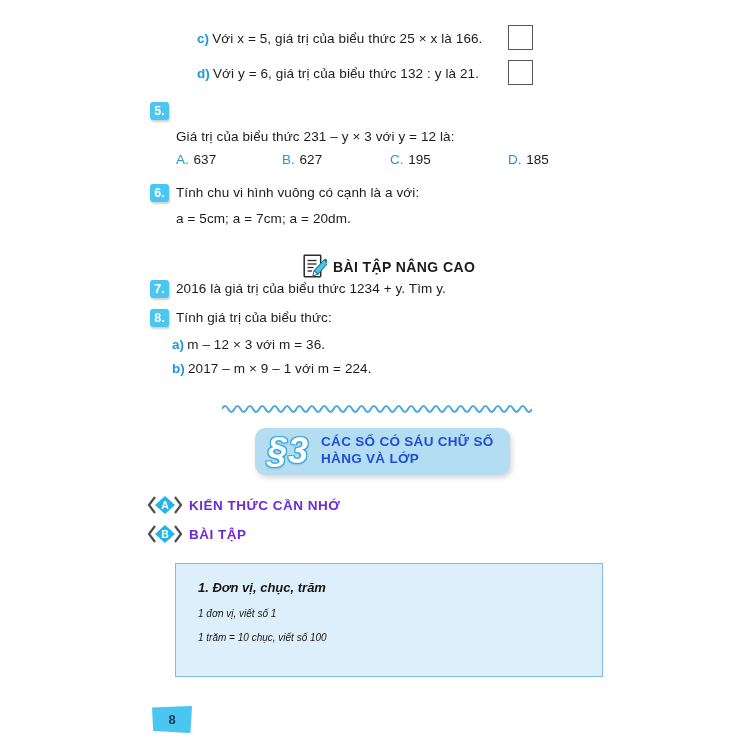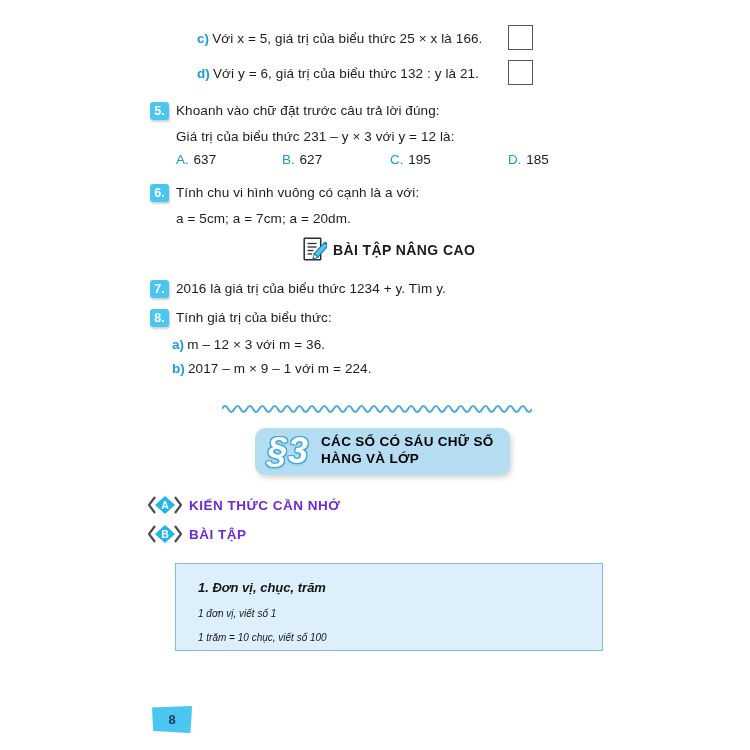--- a/index.html
+++ b/index.html
@@ -92,21 +92,21 @@
     text-shadow:
       -1.2px -1.2px 0 #3aa9e0,
        1.2px -1.2px 0 #3aa9e0,
       -1.2px  1.2px 0 #3aa9e0,
        1.2px  1.2px 0 #3aa9e0,
        0  2px 2px rgba(40,130,180,.35);
   }
   .sec-title {
     font-size: 13.5px;
     font-weight: bold;
-    color: #000000;
+    color: #1d4ed8;
     line-height: 1.25;
     letter-spacing: .3px;
     text-transform: uppercase;
   }
 
   
   .marker-row { position: absolute; display: flex; align-items: center; }
   .marker-ico { width: 34px; height: 22px; margin-right: 7px; }
   .marker-label {
     font-size: 13.5px;
@@ -165,21 +165,20 @@
   <div class="checkbox" style="left:508px; top:25px;"></div>
 
   <div class="ex-row txt" style="left:197px; top:65px; width:300px;">
     <span class="sub-letter">d)</span>
     <span>Với y = 6, giá trị của biểu thức 132 : y là 21.</span>
   </div>
   <div class="checkbox" style="left:508px; top:60px;"></div>
 
   <div class="ex-row" style="left:150px; top:102px; width:420px;">
     <span class="num-badge sh">5.</span>
-    <span class="txt">Khoanh vào chữ đặt trước câu trả lời đúng:</span>
   </div>
   <div class="txt" style="position:absolute; left:176px; top:128px;">Giá trị của biểu thức 231 – y × 3 với y = 12  là:</div>
 
   <div style="position:absolute; left:176px; top:150px; width:390px;">
     <span style="position:absolute; left:0px;">
       <span class="txt blue">A.</span>
       <span class="txt">637</span>
     </span>
     <span style="position:absolute; left:106px;">
       <span class="txt blue">B.</span>
@@ -194,21 +193,21 @@
       <span class="txt">185</span>
     </span>
   </div>
 
   <div class="ex-row" style="left:150px; top:184px; width:420px;">
     <span class="num-badge sh">6.</span>
     <span class="txt">Tính chu vi hình vuông có cạnh là a với:</span>
   </div>
   <div class="txt" style="position:absolute; left:176px; top:210px;text-align:right;">a = 5cm; a = 7cm; a = 20dm.</div>
 
-  <div class="nangcao-wrap" style="left:303px; top:237px;">
+  <div class="nangcao-wrap" style="left:303px; top:254px;">
     <span class="nangcao-icon">
       <svg viewBox="0 0 24 26" width="24" height="26" xmlns="http://www.w3.org/2000/svg">
         <rect x="1.2" y="1.2" width="16.5" height="21.5" rx="0.6" fill="#ffffff" stroke="#2b2b2b" stroke-width="1.5"></rect>
         <line x1="4.5" y1="6.5" x2="13.5" y2="6.5" stroke="#2b2b2b" stroke-width="1.3"></line>
         <line x1="4.5" y1="10" x2="13.5" y2="10" stroke="#2b2b2b" stroke-width="1.3"></line>
         <line x1="4.5" y1="13.5" x2="10.5" y2="13.5" stroke="#2b2b2b" stroke-width="1.3"></line>
         <line x1="4.5" y1="17" x2="9" y2="17" stroke="#2b2b2b" stroke-width="1.3"></line>
         <g transform="rotate(42 16 15)">
           <rect x="13.6" y="4.5" width="5" height="15" fill="#49c7f0" stroke="#1a6f96" stroke-width="1"></rect>
           <polygon points="13.6,19.5 18.6,19.5 16.1,24.5" fill="#ffffff" stroke="#1a6f96" stroke-width="1"></polygon>
@@ -272,21 +271,21 @@
       <svg viewBox="0 0 34 22" width="34" height="22" xmlns="http://www.w3.org/2000/svg">
         <polyline points="7,3 1,11 7,19" fill="none" stroke="#4c4c4c" stroke-width="2.2"></polyline>
         <polyline points="27,3 33,11 27,19" fill="none" stroke="#4c4c4c" stroke-width="2.2"></polyline>
         <polygon points="17,2 27,11 17,20 7,11" fill="#1fb6ea"></polygon>
         <text x="17" y="15.2" font-family="Liberation Sans, sans-serif" font-size="10.5" font-weight="bold" fill="#ffffff" text-anchor="middle">B</text>
       </svg>
     </span>
     <span class="marker-label">BÀI TẬP</span>
   </div>
 
-  <div class="content-box" style="left:175px; top:563px; width:428px; height:88px;">
+  <div class="content-box" style="left:175px; top:563px; width:428px; height:114px;">
     <div class="cb-title">1. Đơn vị, chục, trăm</div>
     <div class="cb-line">1 đơn vị, viết số 1</div>
     <div class="cb-line">1 trăm = 10 chục, viết số 100</div>
   </div>
 
   <div class="pagenum" style="left:152px; top:706px;">8</div>
 
 </div>
 
 </body></html>

